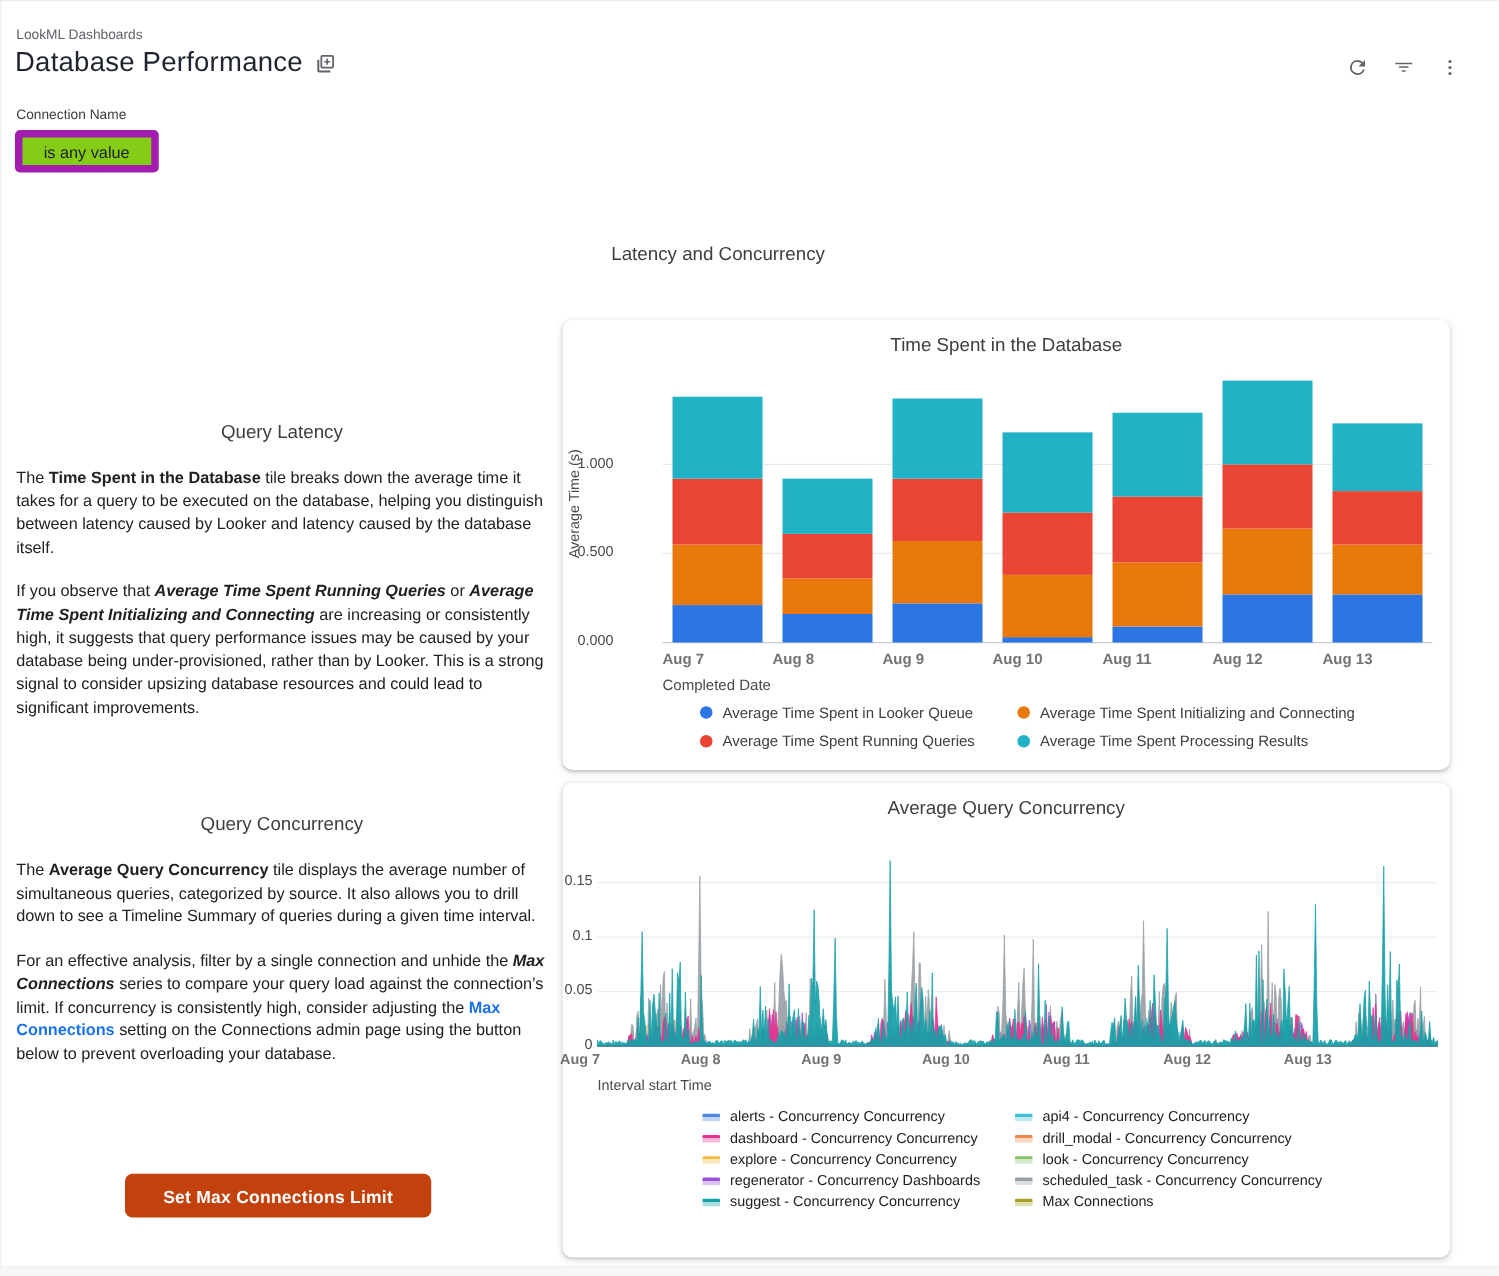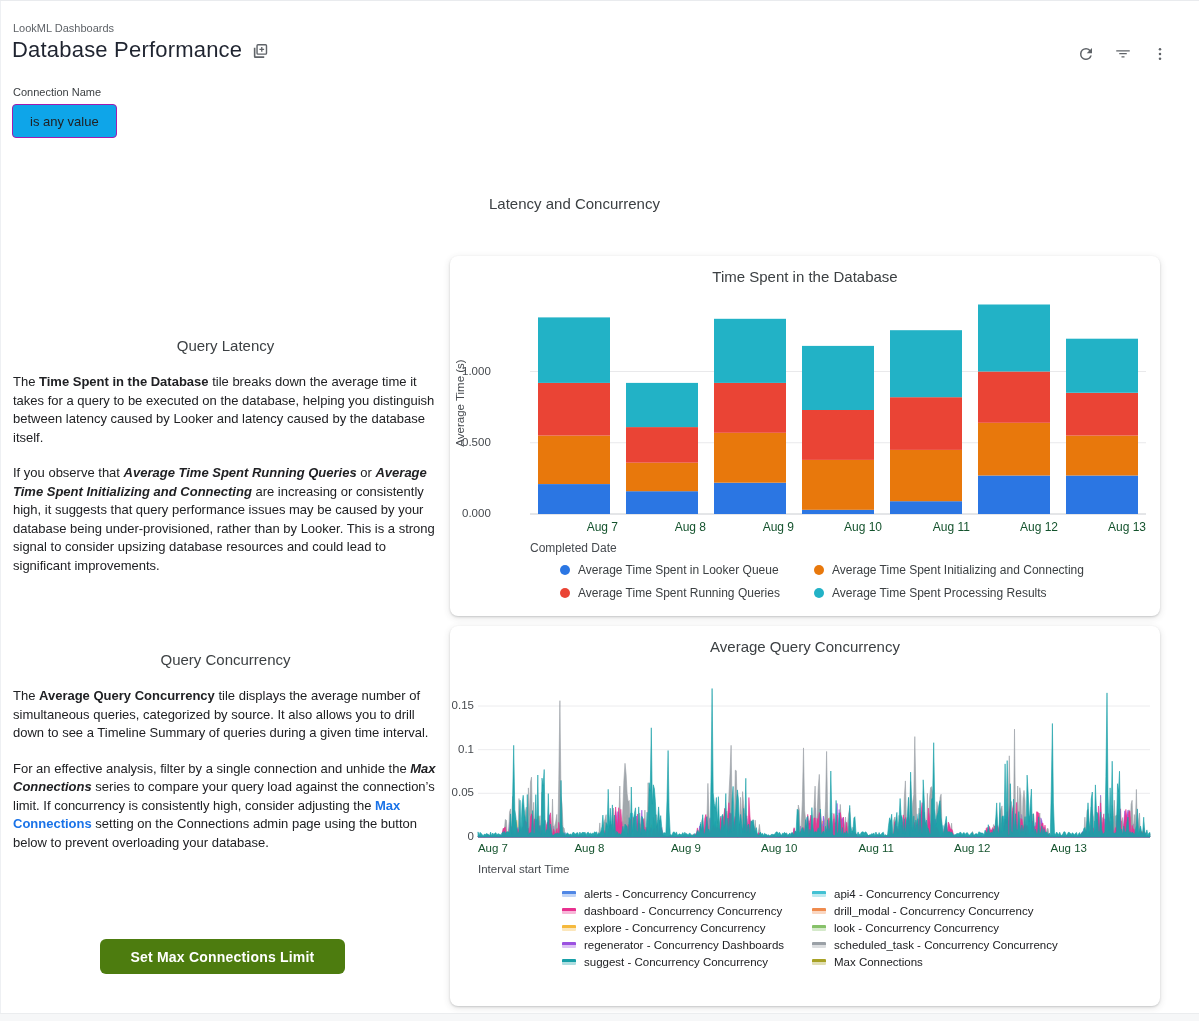--- a/index.html
+++ b/index.html
@@ -10,45 +10,45 @@
   
   .breadcrumb{position:absolute;left:13px;top:21px;font-size:11px;color:#5f6368;cursor:pointer;}
   .title-row{position:absolute;left:12px;top:36px;display:flex;align-items:center;gap:9px;}
   .title-row h1{margin:0;font-size:22px;font-weight:400;color:#1f2430;letter-spacing:.2px;}
   .dup-icon{display:inline-flex;margin-top:3px;cursor:pointer;}
   .header-actions{position:absolute;top:42px;right:28px;display:flex;gap:15px;align-items:center;}
   .icon-btn{background:none;border:none;padding:2px;cursor:pointer;display:inline-flex;}
 
   
   .filter-label{position:absolute;left:13px;top:85px;font-size:11px;color:#3c4043;}
-  .filter-value{position:absolute;left:12px;top:103px;height:34px;padding:0 17px;font-size:13px;color:#202124;background:#0ea5e9;border:1px solid #a21caf;border-radius:4px;cursor:pointer;font-family:inherit;}
+  .filter-value{position:absolute;left:12px;top:103px;height:34px;padding:0 17px;font-size:13px;color:#202124;background:#84cc16;border:6px solid #a21caf;border-radius:4px;cursor:pointer;font-family:inherit;}
 
   .section-title{position:absolute;left:489px;top:194px;font-size:15px;color:#3c4043;}
 
   
   .note{position:absolute;left:13px;width:425px;}
   .note h2{font-size:15px;font-weight:400;color:#3c4043;text-align:center;margin:0 0 19px 0;}
   .note p{font-size:13px;line-height:18.5px;margin:0 0 17px 0;color:#202124;}
   .note .b{font-weight:700;}
   .note .i{font-style:italic;}
   .note .lnk{color:#1a73e8;font-weight:700;cursor:pointer;}
   .ql{top:336px;}
   .qc{top:650px;}
-  .cta{position:absolute;left:100px;top:938px;width:245px;height:35px;background:#4d7c0f;color:#fff;font-size:14px;font-weight:700;font-family:inherit;border:none;border-radius:6px;cursor:pointer;letter-spacing:.2px;}
+  .cta{position:absolute;left:100px;top:938px;width:245px;height:35px;background:#c2410c;color:#fff;font-size:14px;font-weight:700;font-family:inherit;border:none;border-radius:6px;cursor:pointer;letter-spacing:.2px;}
 
   
   .card{position:absolute;background:#fff;border-radius:8px;box-shadow:0 1px 2px rgba(60,64,67,.22),0 2px 6px 1px rgba(60,64,67,.11);}
   .card1{left:450px;top:255px;width:710px;height:360px;}
   .card2{left:450px;top:625px;width:710px;height:380px;}
   .card-title{position:absolute;top:12px;left:0;right:0;text-align:center;font-size:15px;font-weight:400;color:#3c4043;margin:0;}
   .chart-svg{position:absolute;left:0;top:0;}
   .ylab{position:absolute;left:-60px;top:141px;width:140px;text-align:center;transform:rotate(-90deg);font-size:11.5px;color:#464a4f;}
   .ytick{position:absolute;left:12px;width:60px;font-size:11.5px;color:#464a4f;}
   .ytick2{position:absolute;left:-10px;width:34px;text-align:right;font-size:11.5px;color:#464a4f;}
-  .xtick{position:absolute;text-align:right;font-size:12px;color:#14532d;}
+  .xtick{position:absolute;text-align:left;font-size:12px;color:#737373;font-weight:bold;}
   .xlab{position:absolute;font-size:12px;color:#464a4f;}
   .card1 .xlab{left:80px;width:616px;top:285px;}
   .card2 .xlab{left:28px;width:672px;top:237px;font-size:11.5px;}
   .legend{position:absolute;display:grid;grid-auto-flow:row;}
   #bar-legend{left:110px;top:307px;grid-template-columns:254px auto;row-gap:9px;font-size:12px;color:#3c4043;}
   #area-legend{left:112px;top:262px;grid-template-columns:250px auto;row-gap:5px;font-size:11.5px;color:#202124;}
   .legend-item{display:flex;align-items:center;gap:8px;cursor:pointer;white-space:nowrap;}
   .dot{width:10px;height:10px;border-radius:50%;flex:0 0 auto;}
   .swatch{width:14px;height:6px;border-radius:1px;flex:0 0 auto;}
 

